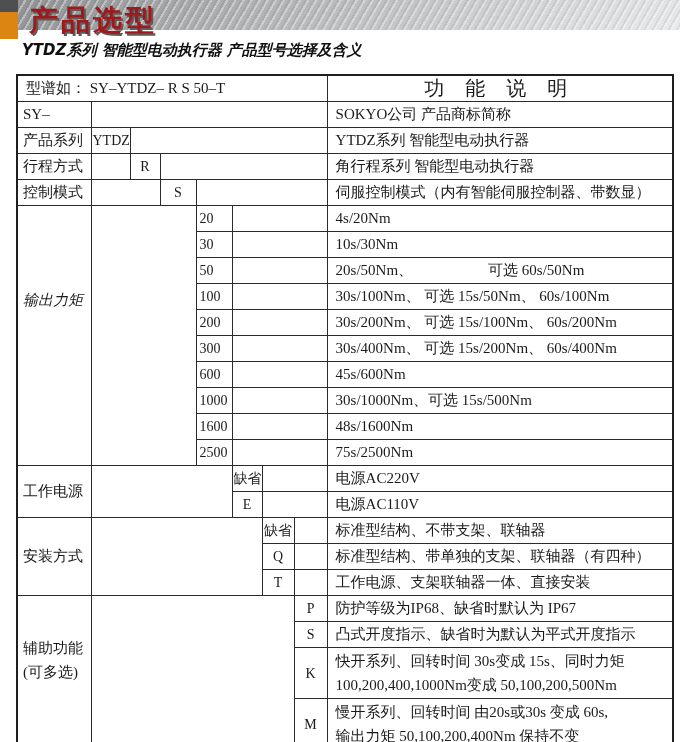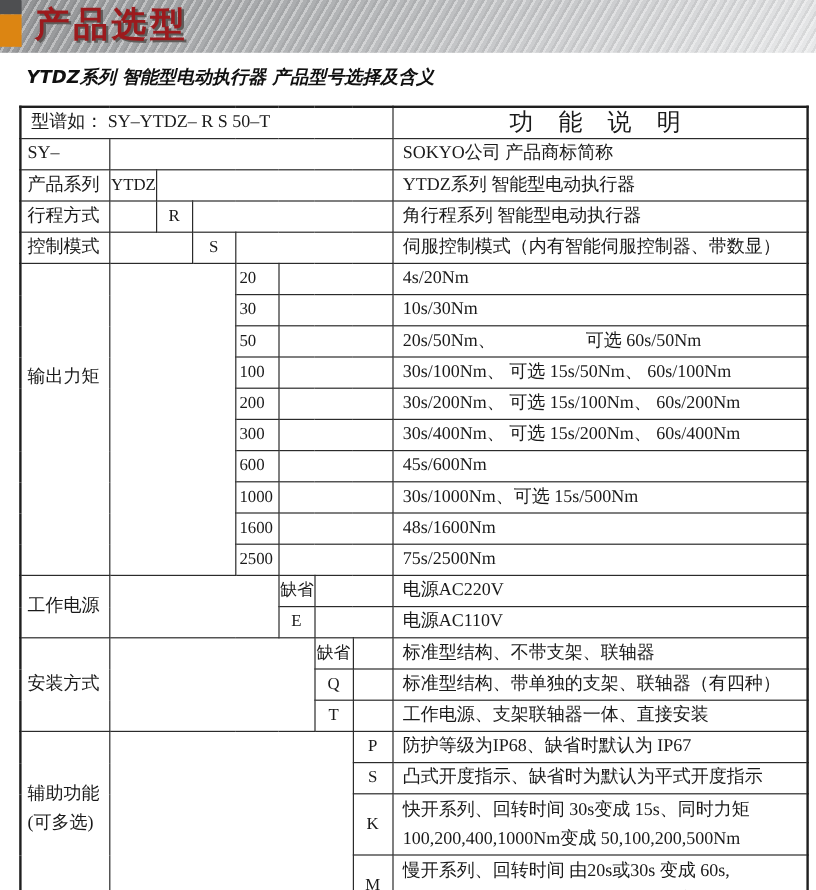--- a/index.html
+++ b/index.html
@@ -3,21 +3,21 @@
 <meta charset="utf-8">
 <style>
   html,body{margin:0;padding:0;}
   body{
     width:680px;height:742px;background:#ffffff;
     font-family:"Liberation Serif","DejaVu Serif",serif;
     color:#1a1a1a;overflow:hidden;
   }
   
   .banner{
-    position:relative;width:680px;height:44px;
+    position:relative;width:680px;height:30px;
     background:
       repeating-linear-gradient(120deg, rgba(255,255,255,.35) 0 2px, rgba(0,0,0,0) 2px 5px, rgba(0,0,0,.06) 5px 7px),
       linear-gradient(150deg,#8f9092 0%,#aeb0b2 35%,#cfd0d2 70%,#e9eaeb 100%);
   }
   .corner-dark{position:absolute;left:0;top:0;width:18px;height:12px;background:#4e4f51;}
   .corner-orange{position:absolute;left:0;top:12px;width:18px;height:27px;background:#dc8512;}
   .banner-title{
     position:absolute;left:29px;top:1px;
     font-family:"DejaVu Sans","Liberation Sans",sans-serif;
     font-weight:bold;font-size:29px;letter-spacing:3px;
@@ -42,21 +42,21 @@
     padding:0 3px;overflow:hidden;vertical-align:middle;
   }
   td.lab{padding-left:5px;white-space:nowrap;}
   td.code{text-align:center;padding:0 1px;font-size:14px;white-space:nowrap;}
   td.num{text-align:left;padding-right:5px;font-size:14px;}
   td.desc{padding-left:8px;white-space:pre-line;}
   td.hdr-left{padding-left:8px;white-space:nowrap;}
   td.hdr-right{text-align:center;letter-spacing:8px;font-size:20px;}
   td.tall{height:50px;line-height:25px;}
   td.multiline{white-space:pre-line;line-height:24px;}
-  td.va-high{padding-bottom:70px;}
+  td.va-high{padding-bottom:70px;font-style:italic;}
   td.va-high2{padding-bottom:26px;}
 </style>
 </head>
 <body>
 
 <div class="banner">
   <div class="corner-dark"></div>
   <div class="corner-orange"></div>
   <div class="banner-title">产品选型</div>
 </div>

